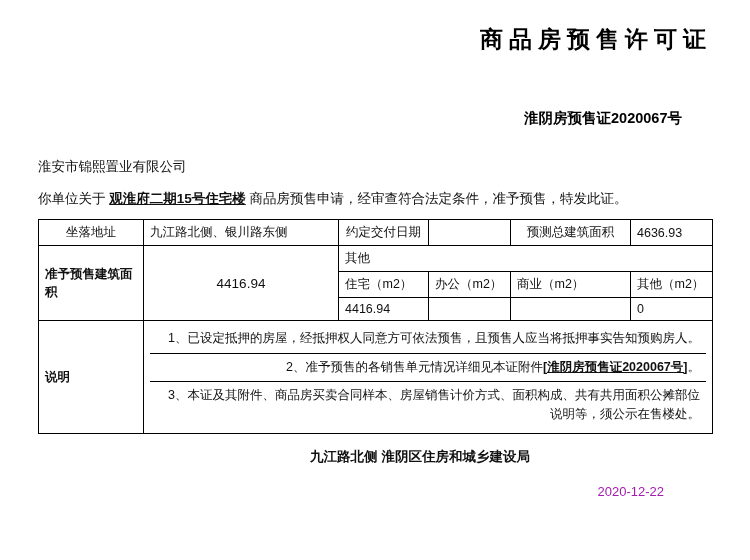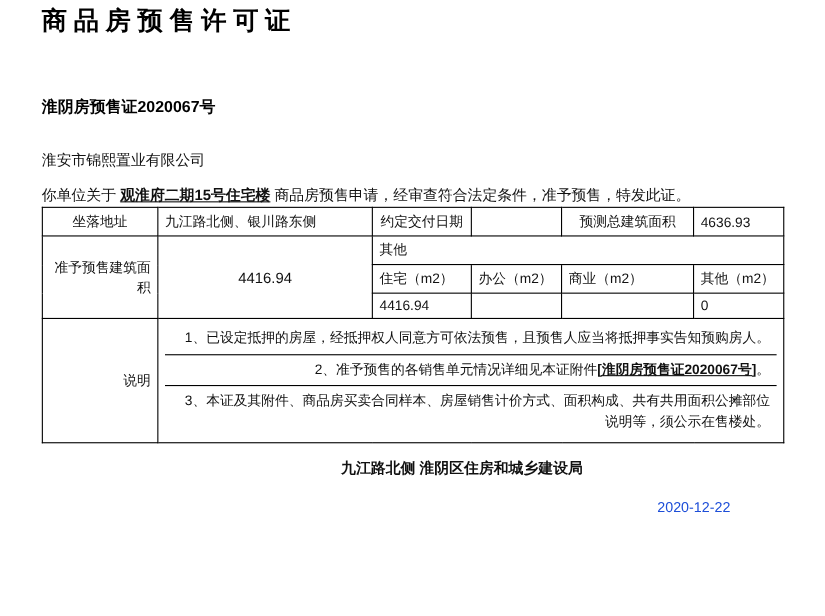--- a/index.html
+++ b/index.html
@@ -15,44 +15,45 @@
     overflow: hidden;
   }
   .page {
     position: relative;
     width: 750px;
     height: 560px;
     box-sizing: border-box;
     padding: 0 38px;
   }
   .doc-title {
-    text-align: left;
+    text-align: right;
     font-size: 23px;
     font-weight: bold;
     letter-spacing: 6px;
-    margin-top: 3px;
+    margin-top: 24px;
     margin-bottom: 0;
     color: #000;
   }
   .permit-no {
-    text-align: left;
+    text-align: right;
     font-size: 14.5px;
     font-weight: bold;
     margin-top: 54px;
     padding-right: 30px;
     color: #000;
   }
   .company {
     font-size: 13.5px;
     margin-top: 30px;
     color: #111;
   }
   .statement {
     font-size: 13.5px;
     margin-top: 13px;
+    margin-bottom: 10px;
     color: #111;
     line-height: 1.5;
   }
   .statement .em {
     font-weight: bold;
     text-decoration: underline;
   }
   table.main {
     width: 674px;
     border-collapse: collapse;
@@ -75,23 +76,24 @@
     text-align: left;
     line-height: 1.55;
     padding: 7px 9px;
     font-size: 12.5px;
   }
   .note-cell .ul-bold {
     font-weight: bold;
     text-decoration: underline;
   }
   .vlabel {
-    text-align: right;
+    text-align: left;
     font-size: 12.5px;
     line-height: 1.5;
+    font-weight: bold;
   }
   .inner-tbl {
     width: 100%;
     border-collapse: collapse;
     table-layout: fixed;
   }
   .inner-tbl td {
     border: 1px solid #000;
     padding: 5px 4px;
     text-align: right;
@@ -108,21 +110,21 @@
     font-weight: bold;
     margin-top: 14px;
     padding-left: 90px;
   }
   .issuer .org { font-weight: bold; }
   .issue-date {
     text-align: right;
     font-size: 13px;
     margin-top: 18px;
     padding-right: 48px;
-    color: #1d4ed8;
+    color: #a21caf;
   }
 </style>
 </head>
 <body>
 
 <div class="page">
 
   <div class="doc-title">商品房预售许可证</div>
 
   <div class="permit-no">淮阴房预售证2020067号</div>

